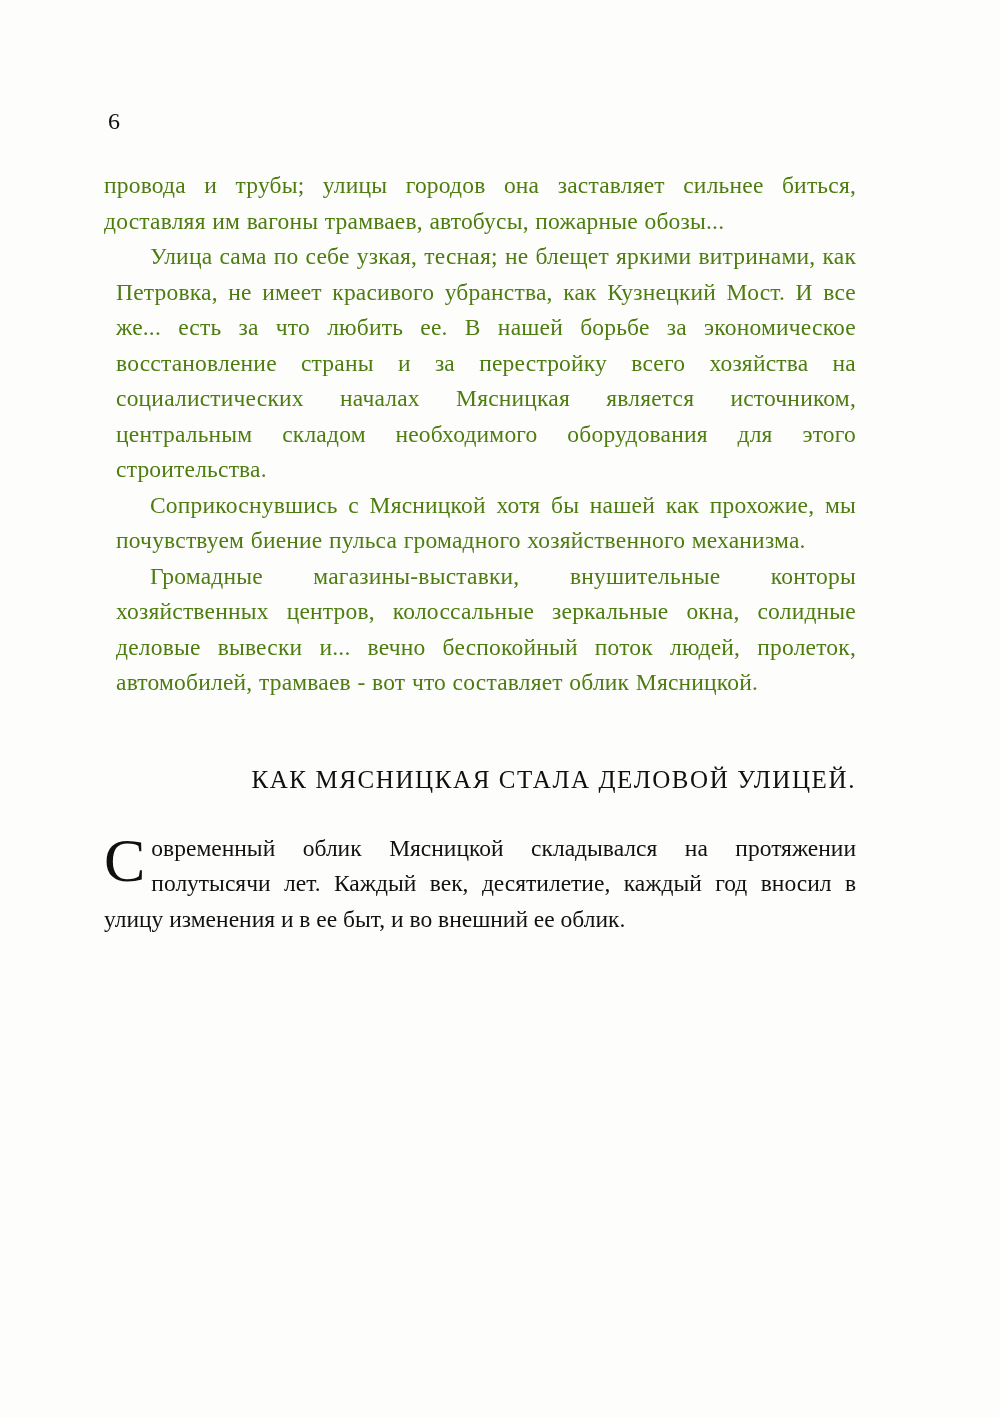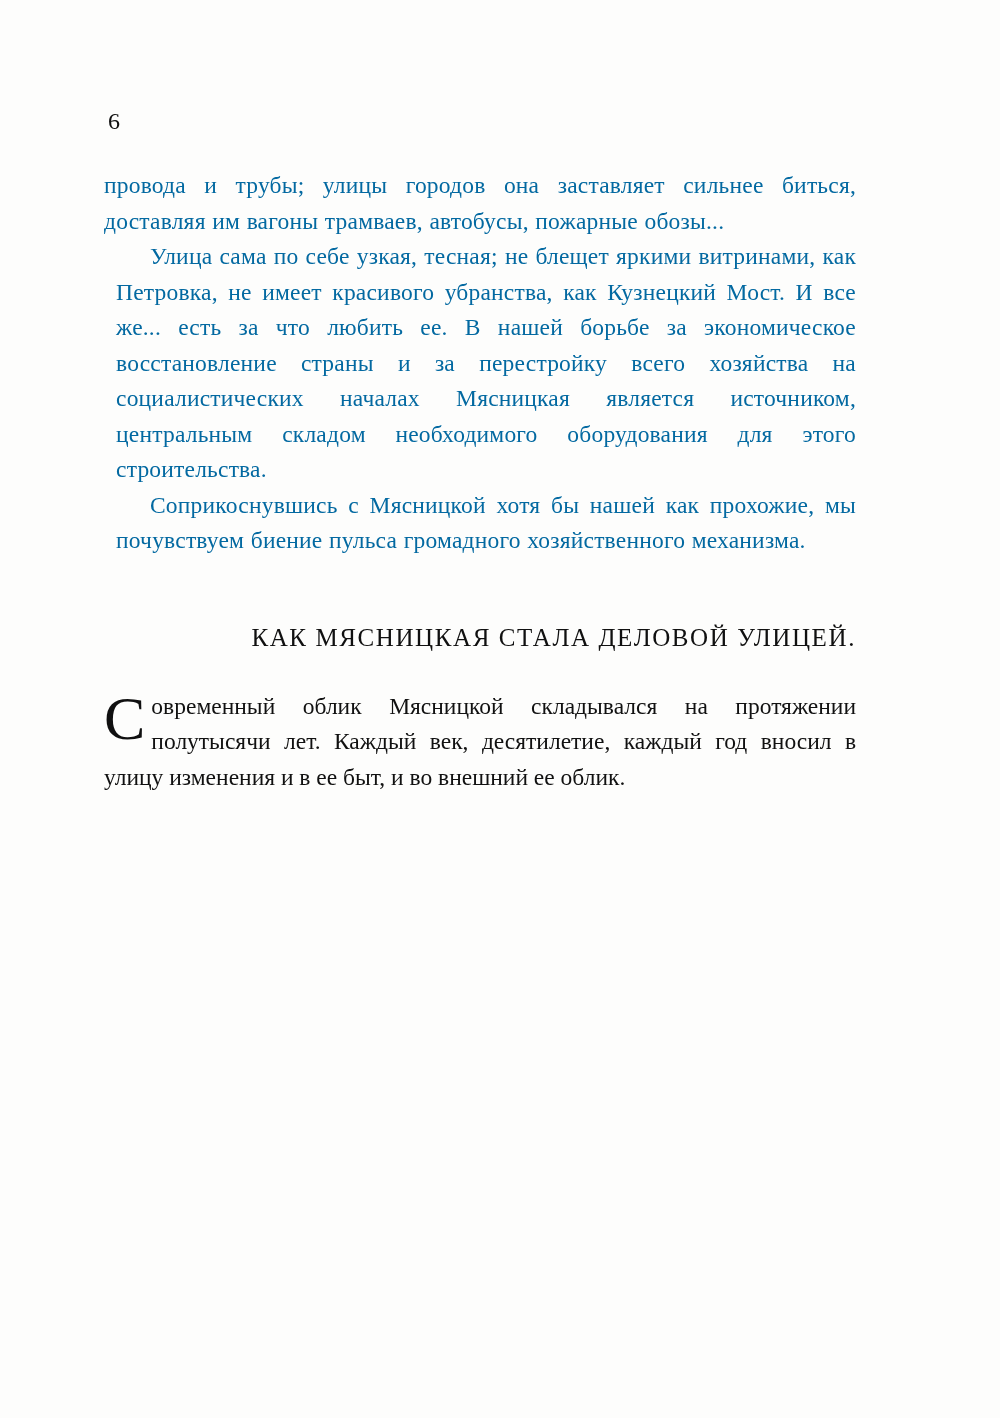--- a/index.html
+++ b/index.html
@@ -35,21 +35,21 @@
     top: 168px;
     left: 104px;
     width: 752px;
   }
   p.para {
     margin: 0;
     font-size: 23.5px;
     line-height: 35.5px;
     text-align: justify;
     text-justify: inter-word;
-    color: #0369a1;
+    color: #4d7c0f;
     letter-spacing: 0.2px;
     word-spacing: 0.5px;
   }
   p.indent {
     text-indent: 34px;
     margin-left: 12px;
   }
   .section-title {
     margin: 0;
     padding: 0;
@@ -88,20 +88,21 @@
 
 <div class="page">
 
   <div class="page-number">6</div>
 
   <div class="body-col">
 
     <p class="para">провода и трубы; улицы городов она заставляет сильнее биться, доставляя им вагоны трамваев, автобусы, пожарные обозы...</p>
     <p class="para indent">Улица сама по себе узкая, тесная; не блещет яркими витринами, как Петровка, не имеет красивого убранства, как Кузнецкий Мост. И все же... есть за что любить ее. В нашей борьбе за экономическое восстановление страны и за перестройку всего хозяйства на социалистических началах Мясницкая является источником, центральным складом необходимого оборудования для этого строительства.</p>
     <p class="para indent">Соприкоснувшись с Мясницкой хотя бы нашей как прохожие, мы почувствуем биение пульса громадного хозяйственного механизма.</p>
+    <p class="para indent">Громадные магазины-выставки, внушительные конторы хозяйственных центров, колоссальные зеркальные окна, солидные деловые вывески и... вечно беспокойный поток людей, пролеток, автомобилей, трамваев - вот что составляет облик Мясницкой.</p>
 
     <div class="spacer-before-title"></div>
 
     <h2 class="section-title">КАК МЯСНИЦКАЯ СТАЛА ДЕЛОВОЙ УЛИЦЕЙ.</h2>
 
     <div class="spacer-after-title"></div>
 
     <p class="dropcap-para">
       <span class="dropcap">С</span><span>овременный облик Мясницкой складывался на протяжении полутысячи лет. Каждый век, десятилетие, каждый год вносил в улицу изменения и в ее быт, и во внешний ее облик.</span>
     </p>

